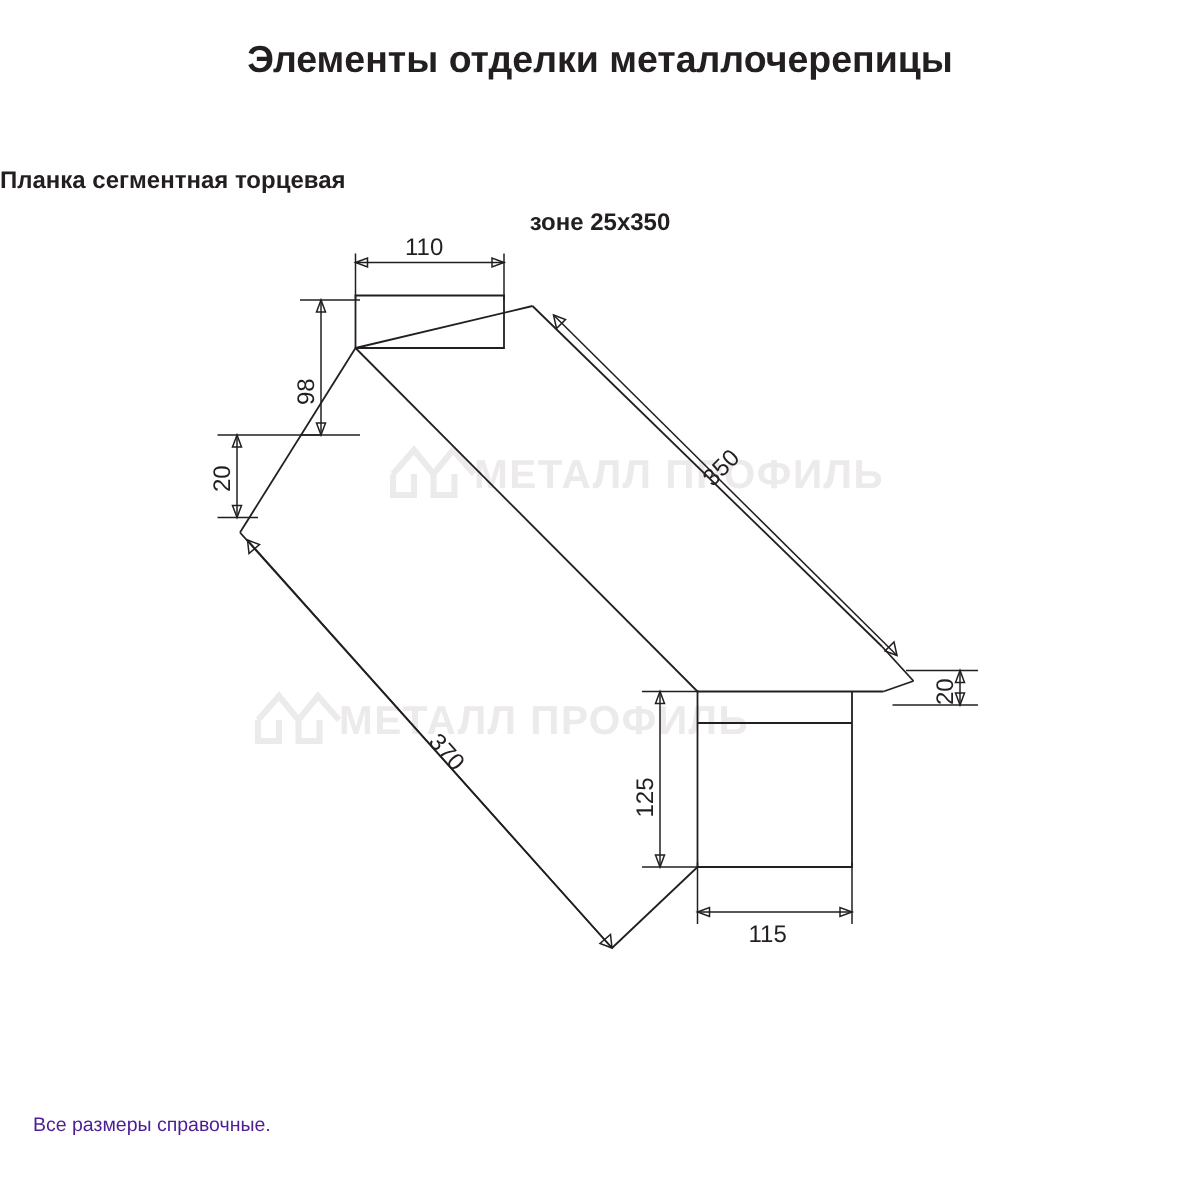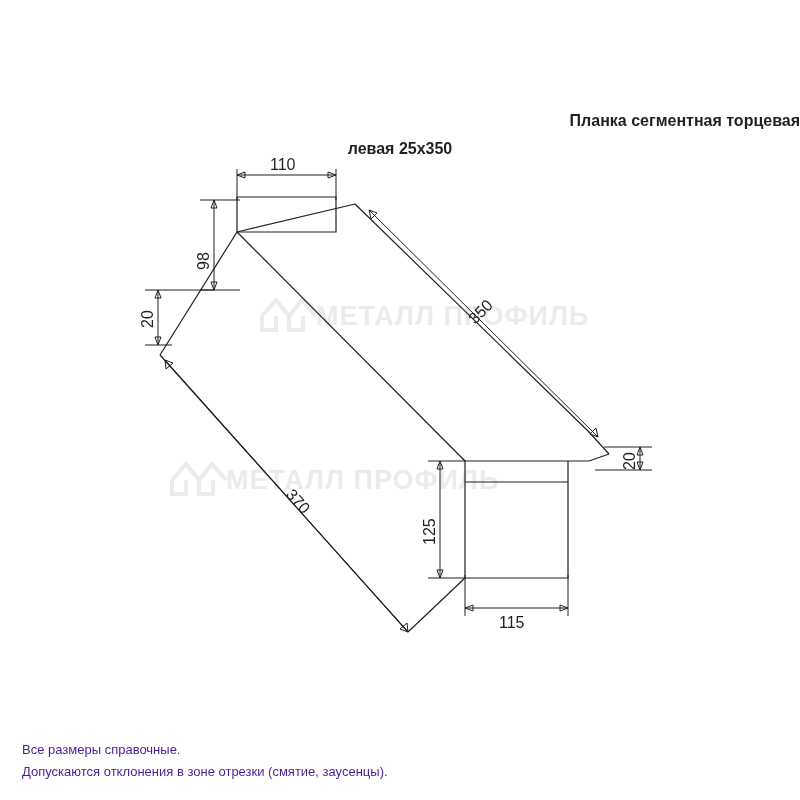--- a/index.html
+++ b/index.html
@@ -29,21 +29,21 @@
     text-align: center;
     font-size: 25px;
     font-weight: bold;
     letter-spacing: 0px;
   }
   .subtitle-1 {
     position: absolute;
     left: 0;
     top: 112px;
     width: 800px;
-    text-align: right;
+    text-align: left;
     font-size: 16px;
     font-weight: bold;
   }
   .subtitle-2 {
     position: absolute;
     left: 0;
     top: 140px;
     width: 800px;
     text-align: center;
     font-size: 16px;
@@ -74,22 +74,23 @@
     fill: #eceaea;
     letter-spacing: 1px;
   }
   .wm-shape { fill: none; stroke: #eceaea; stroke-width: 4; }
 </style>
 </head>
 <body>
 
 <div id="page">
 
+  <div class="title">Элементы отделки металлочерепицы</div>
   <div class="subtitle-1">Планка сегментная торцевая</div>
-  <div class="subtitle-2">левая 25х350</div>
+  <div class="subtitle-2">зоне 25х350</div>
 
   <svg width="800" height="800">
     <g>
       <path class="wm-shape" d="M262 316 l14 -16 l13 16 l13 -16 l14 16 M262 316 l0 14 l14 0 l0 -14 M289 316 l0 14 l14 0 l0 -14"></path>
       <text class="wm-text" x="316" y="325">МЕТАЛЛ ПРОФИЛЬ</text>
     </g>
     <g>
       <path class="wm-shape" d="M172 480 l14 -16 l13 16 l13 -16 l14 16 M172 480 l0 14 l14 0 l0 -14 M199 480 l0 14 l14 0 l0 -14"></path>
       <text class="wm-text" x="226" y="489">МЕТАЛЛ ПРОФИЛЬ</text>
     </g>
@@ -180,15 +181,14 @@
       <path class="dim" d="M465 608 l8 -3 l0 6 z" fill="#231f20"></path>
       <path class="dim" d="M568 608 l-8 -3 l0 6 z" fill="#231f20"></path>
       <path class="dim" d="M465 575 L465 616"></path>
       <path class="dim" d="M568 575 L568 616"></path>
       <text class="dimtxt" x="499" y="628">115</text>
     </g>
 
   </svg>
 
   <div class="footnote l1">Все размеры справочные.</div>
-  <div class="footnote l2">Допускаются отклонения в зоне отрезки (смятие, заусенцы).</div>
 
 </div>
 
 </body></html>

